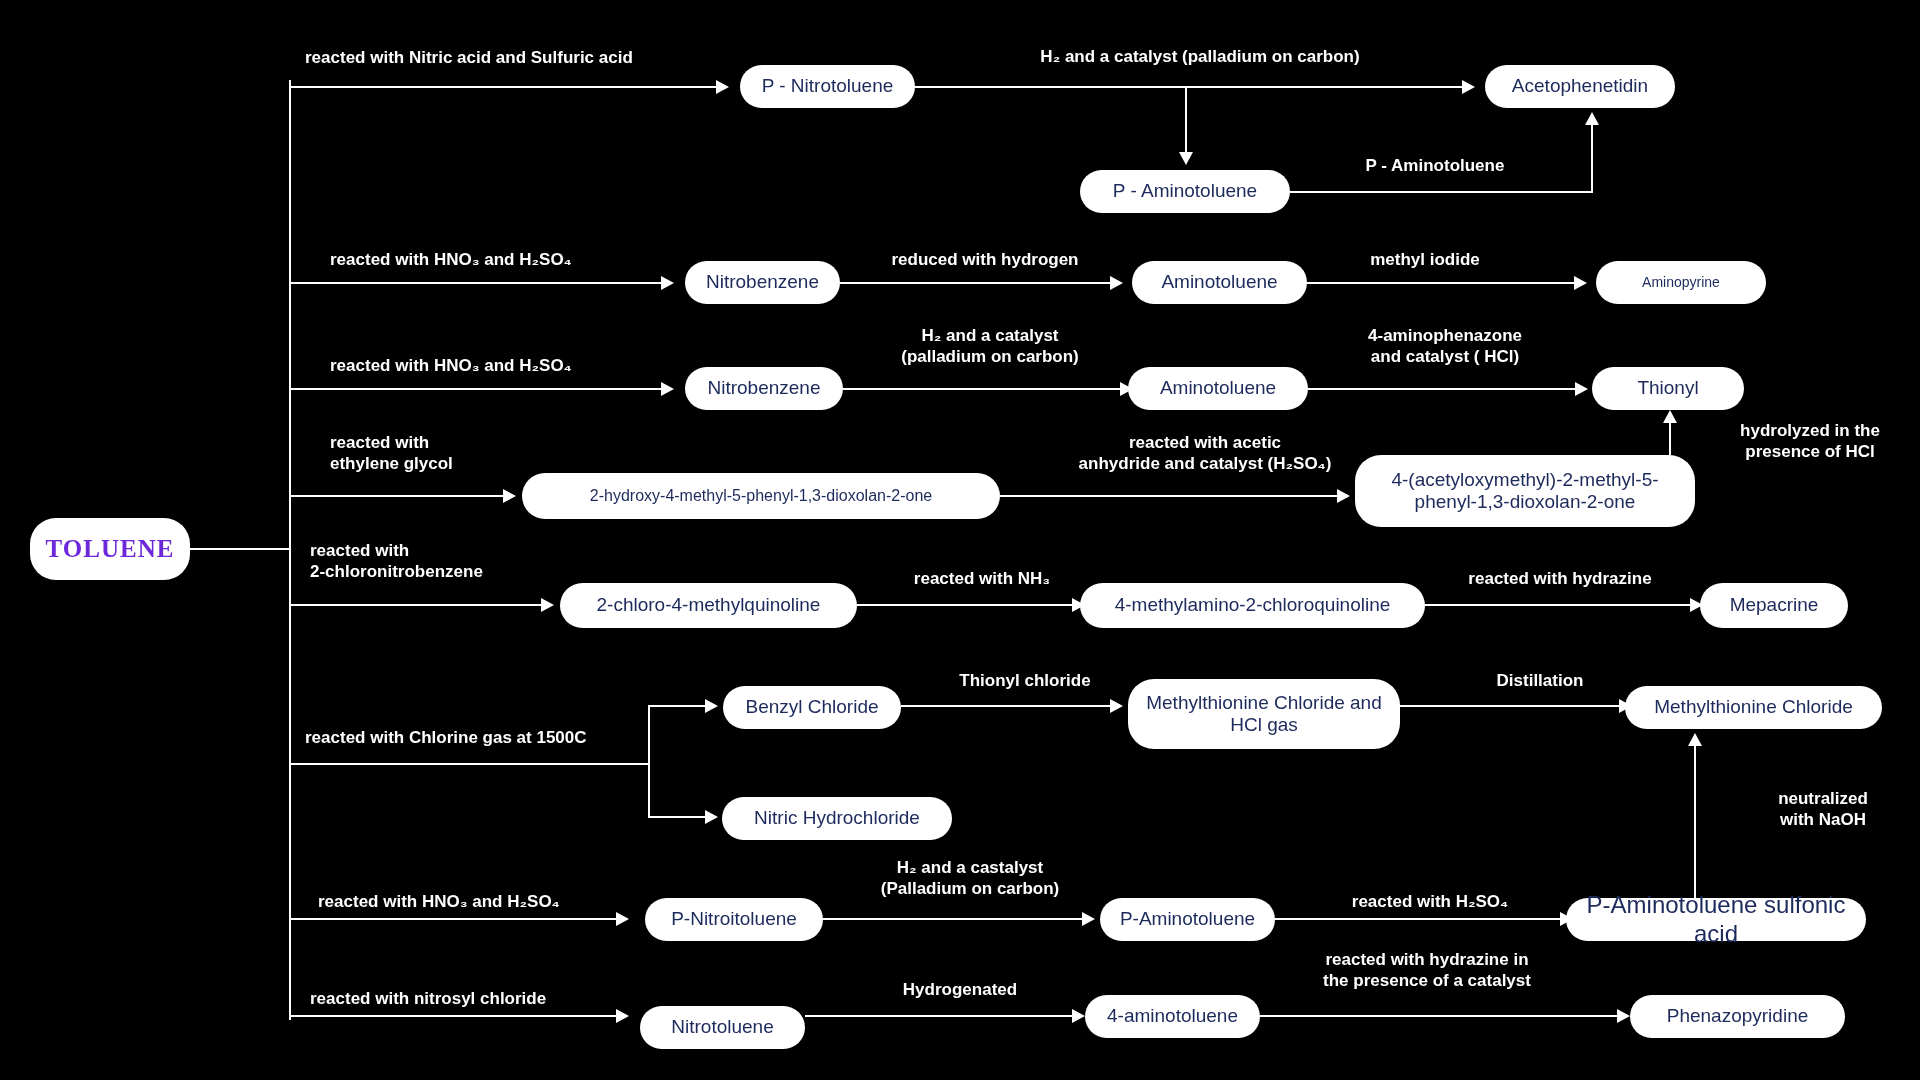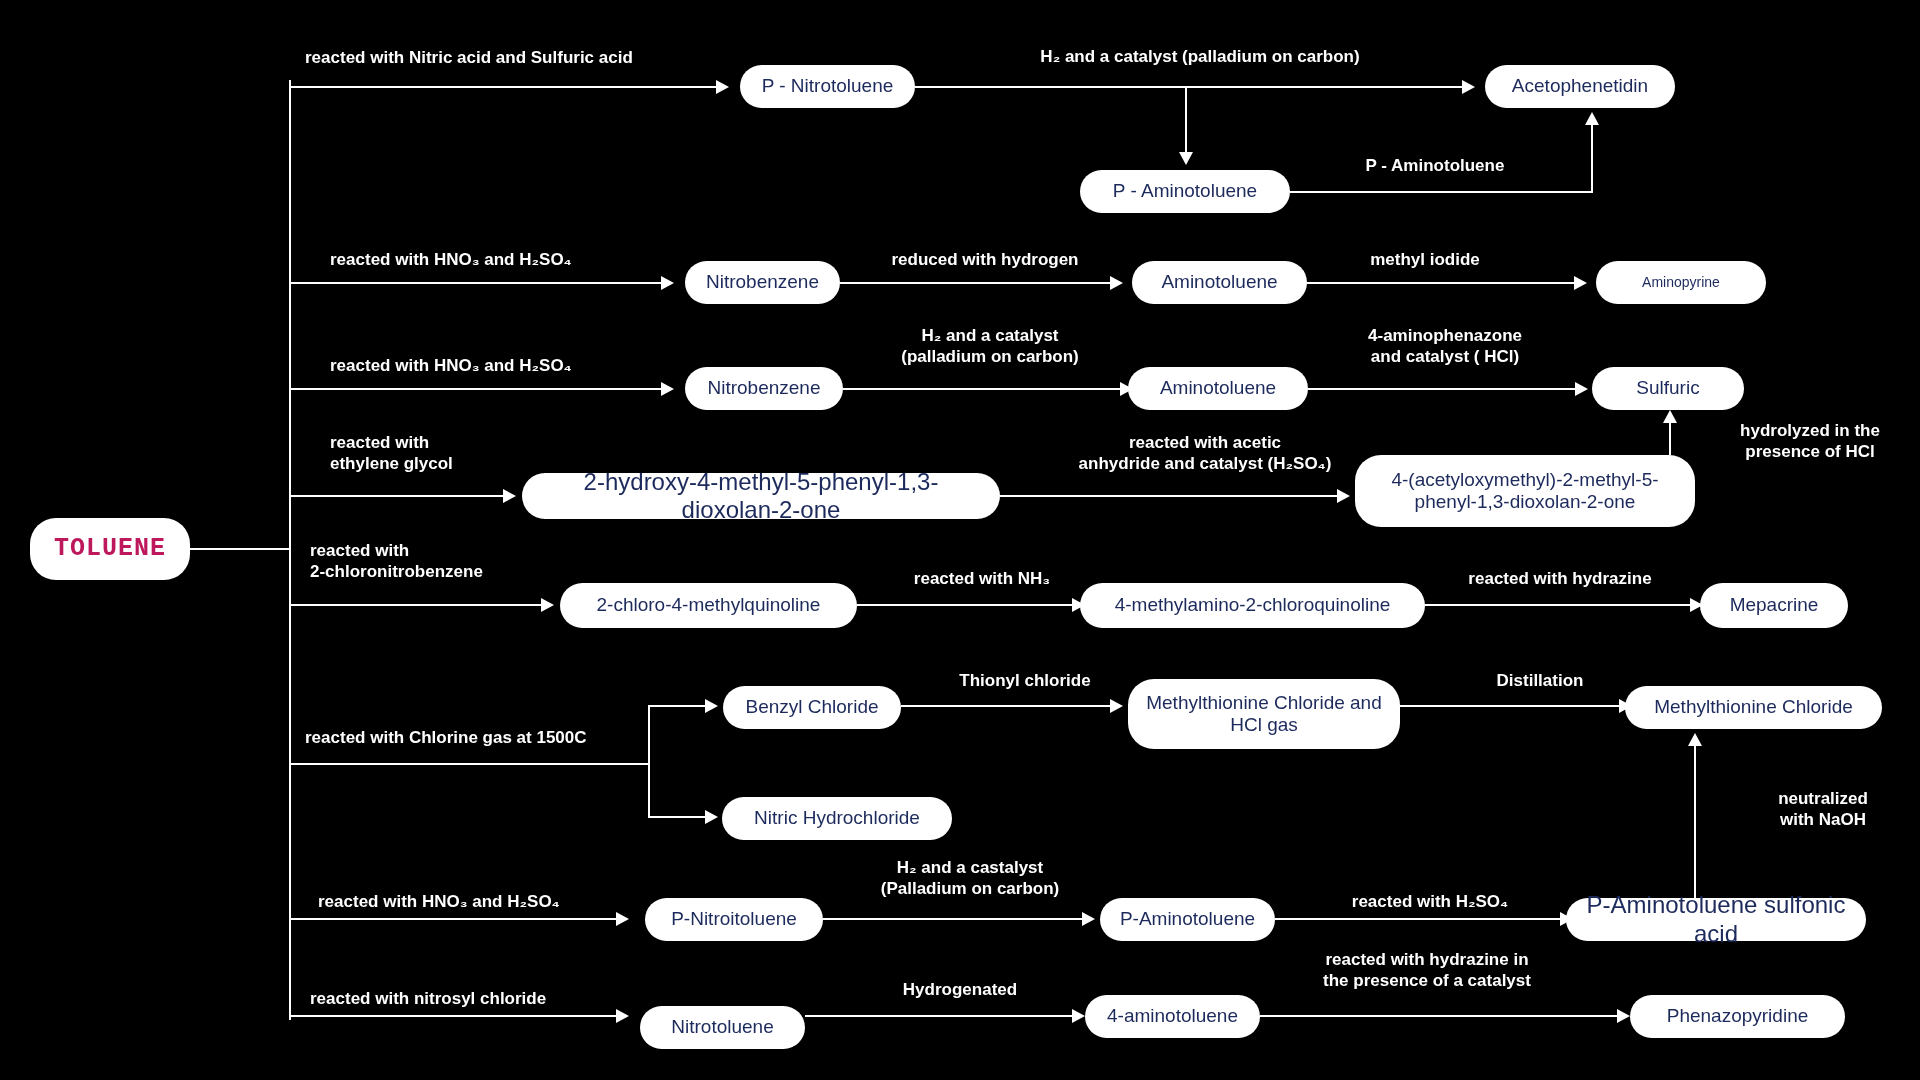--- a/index.html
+++ b/index.html
@@ -9,21 +9,21 @@
 
   
   .node{
     position:absolute;background:#ffffff;color:#1d2a5c;
     border-radius:26px;display:flex;align-items:center;justify-content:center;
     text-align:center;line-height:1.18;box-sizing:border-box;
     padding:4px 14px;font-weight:400;
     font-family:"Liberation Sans",sans-serif;
   }
   .node.root{
-    background:#ffffff;color:#be185d;font-family:Liberation Mono, monospace;
+    background:#ffffff;color:#6d28d9;font-family:Liberation Serif, serif;
     font-weight:700;letter-spacing:1px;
   }
 
   
   .lbl{
     position:absolute;color:#ffffff;font-weight:700;
     font-size:17px;line-height:1.25;text-align:center;
     font-family:"Liberation Sans",sans-serif;white-space:pre-line;
   }
   .lbl.left{text-align:left;}
@@ -113,28 +113,28 @@
   <div class="ar" style="left:1120px;top:382px;"></div>
   <div class="node" style="left:1128px;top:367px;width:180px;height:43px;font-size:19px;">
     <span>Aminotoluene</span>
   </div>
 
   <div class="lbl" style="left:1320px;top:325px;width:250px;">4-aminophenazone
 and catalyst ( HCl)</div>
   <div class="h" style="left:1308px;top:388px;width:270px;"></div>
   <div class="ar" style="left:1575px;top:382px;"></div>
   <div class="node" style="left:1592px;top:367px;width:152px;height:43px;font-size:19px;">
-    <span>Sulfuric</span>
+    <span>Thionyl</span>
   </div>
 
   <div class="lbl left" style="left:330px;top:432px;width:230px;">reacted with
 ethylene glycol</div>
   <div class="h" style="left:289px;top:495px;width:217px;"></div>
   <div class="ar" style="left:503px;top:489px;"></div>
-  <div class="node" style="left:522px;top:473px;width:478px;height:46px;font-size:24px;">
+  <div class="node" style="left:522px;top:473px;width:478px;height:46px;font-size:16px;">
     <span>2-hydroxy-4-methyl-5-phenyl-1,3-dioxolan-2-one</span>
   </div>
 
   <div class="lbl" style="left:1025px;top:432px;width:360px;">reacted with acetic
 anhydride and catalyst (H₂SO₄)</div>
   <div class="h" style="left:1000px;top:495px;width:340px;"></div>
   <div class="ar" style="left:1337px;top:489px;"></div>
   <div class="node" style="left:1355px;top:455px;width:340px;height:72px;font-size:19px;">
     <span>4-(acetyloxymethyl)-2-methyl-5-phenyl-1,3-dioxolan-2-one</span>
   </div>

